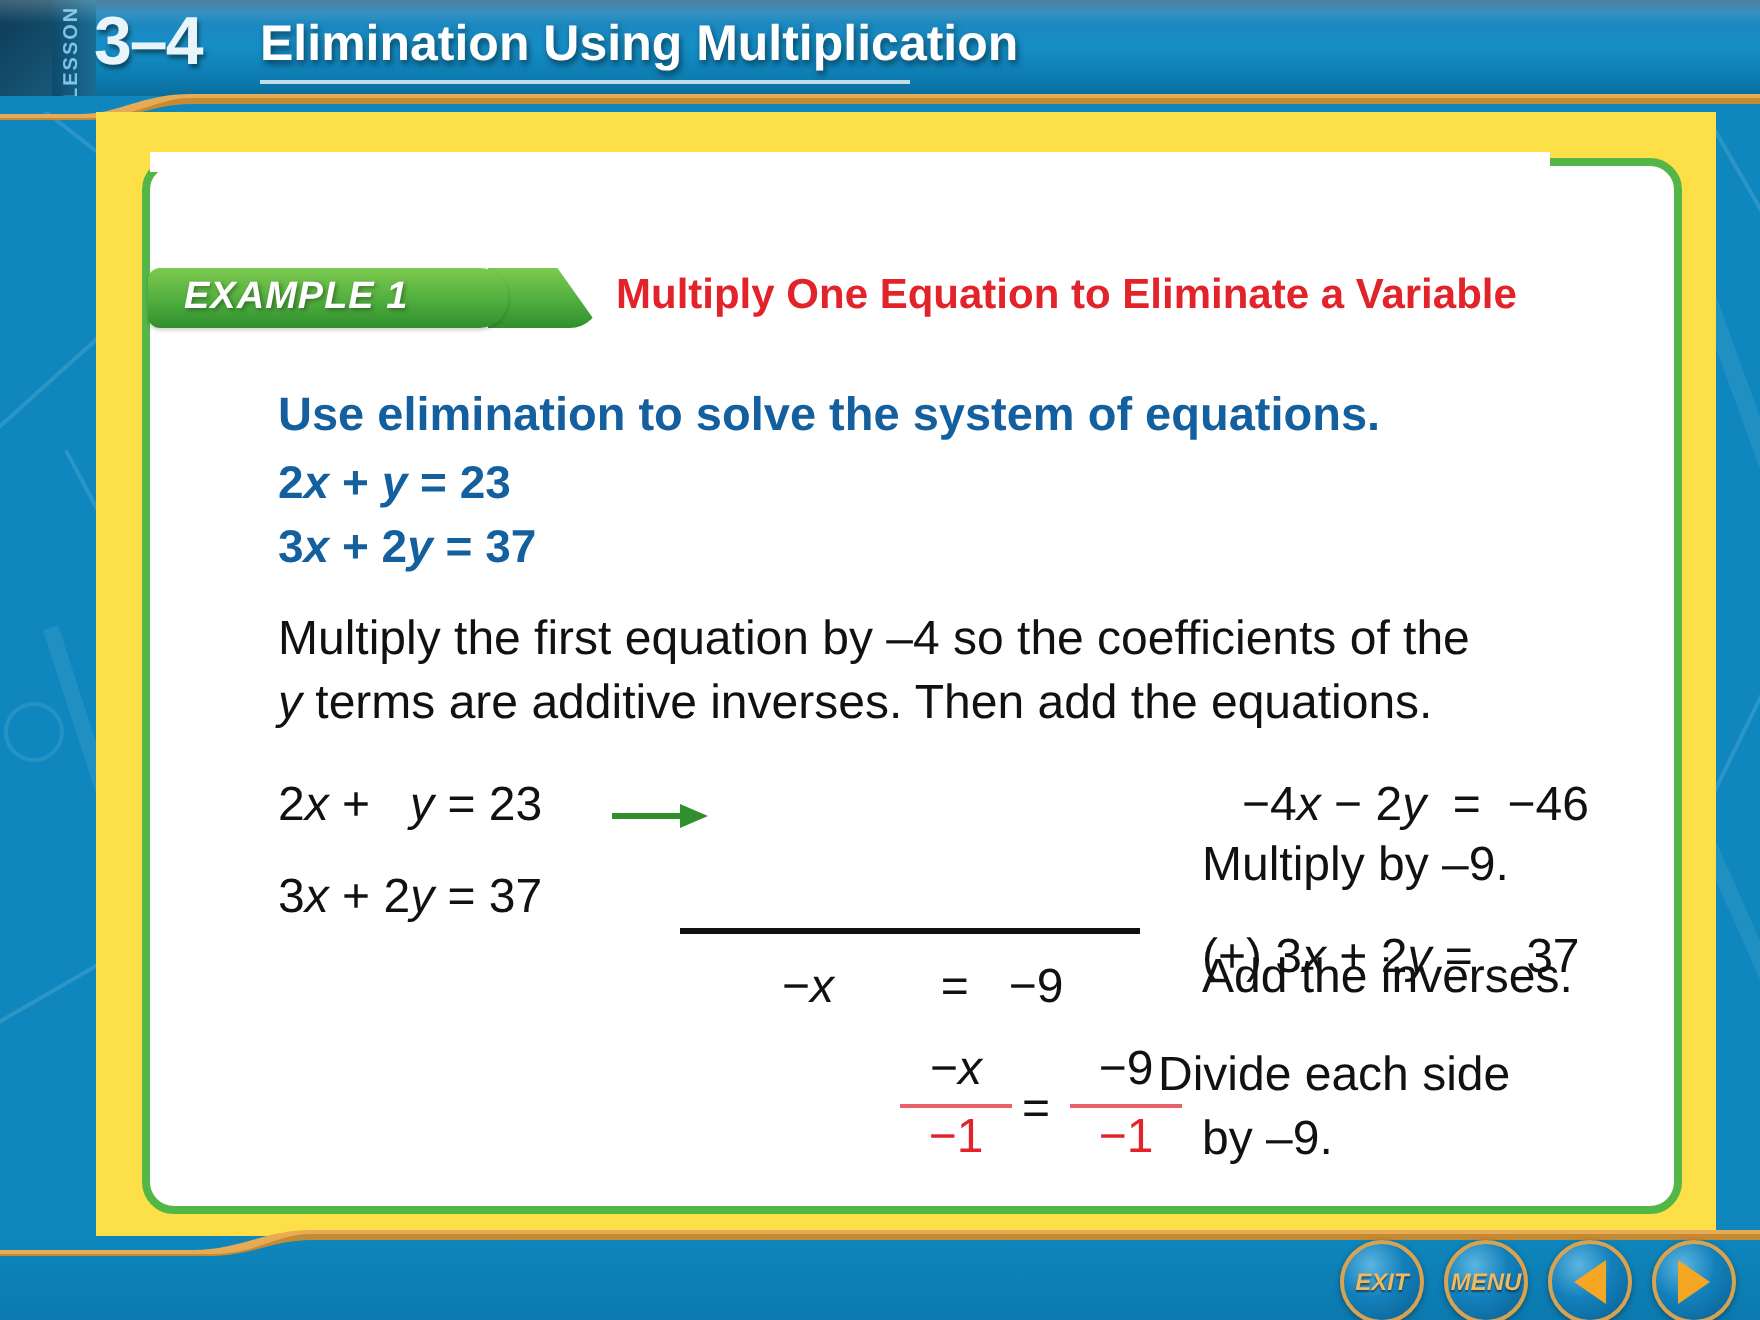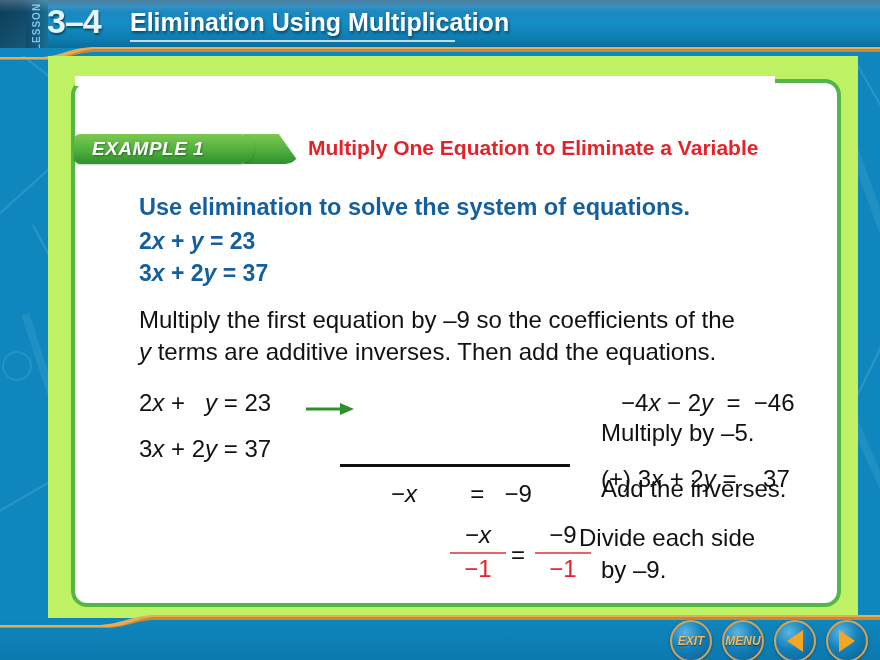--- a/index.html
+++ b/index.html
@@ -51,21 +51,21 @@
     position:absolute;left:130px;top:40px;width:325px;height:2px;
     background:rgba(255,255,255,.75);
   }
   
   #swoosh-top{
     position:absolute;left:0;top:46px;width:880px;height:14px;overflow:hidden;
   }
   
   #card{
     position:absolute;left:48px;top:56px;width:810px;height:562px;
-    background:#bef264;
+    background:#fde047;
   }
   #card-inner{position:absolute;inset:0;}
   
   #green-frame{
     position:absolute;left:23px;top:23px;width:762px;height:520px;
     border:4px solid #53b748;border-radius:16px;
     border-top-color:#53b748;
     background:#fff;
   }
   #green-frame-mask{
@@ -215,21 +215,21 @@
       <div id="example-banner-tail"></div>
       <div id="example-banner">
         <span id="example-label">EXAMPLE 1</span>
       </div>
       <div id="blue-head">Use elimination to solve the system of equations.</div>
 
       <div id="example-title">Multiply One Equation to Eliminate a Variable</div>
       <div class="blue-eq" id="blue-eq1">2<span class="it">x</span> + <span class="it">y</span> = 23</div>
       <div class="blue-eq" id="blue-eq2">3<span class="it">x</span> + 2<span class="it">y</span> = 37</div>
 
-      <div class="body-line" id="body1">Multiply the first equation by –9 so the coefficients of the</div>
+      <div class="body-line" id="body1">Multiply the first equation by –4 so the coefficients of the</div>
       <div class="body-line" id="body2"><span class="it">y</span> terms are additive inverses. Then add the equations.</div>
 
       <div class="work" id="w-eq1">2<span class="it">x</span> +   <span class="it">y</span> = 23</div>
       <div class="work" id="w-eq2">3<span class="it">x</span> + 2<span class="it">y</span> = 37</div>
 
       <div id="arrow">
         <svg width="48" height="12" viewBox="0 0 48 12">
           <line x1="0" y1="6" x2="36" y2="6" stroke="#2f8f2c" stroke-width="3"></line>
           <polygon points="34,0 48,6 34,12" fill="#2f8f2c"></polygon>
         </svg>
@@ -246,21 +246,21 @@
       <div id="frac-eq">=</div>
       <div id="frac-right">
         <div class="num">−9</div>
         <div class="bar"></div>
         <div class="den">−1</div>
       </div>
 
       <div id="final-x"><span class="it">x</span></div>
 
       <div class="rcol" id="r-eq1">−4<span class="it">x</span> − 2<span class="it">y</span>  =  −46</div>
-      <div class="rcol" id="r-note1">Multiply by –5.</div>
+      <div class="rcol" id="r-note1">Multiply by –9.</div>
       <div class="rcol" id="r-eq2">(+) 3<span class="it">x</span> + 2<span class="it">y</span>&nbsp;=&nbsp;&nbsp;&nbsp; 37</div>
       <div class="rcol" id="r-note2">Add the inverses.</div>
       <div class="rcol" id="r-note3a">Divide each side</div>
       <div class="rcol" id="r-note3b">by –9.</div>
 
     </div>
   </div>
 
   <div id="final-eq">=</div>
 

